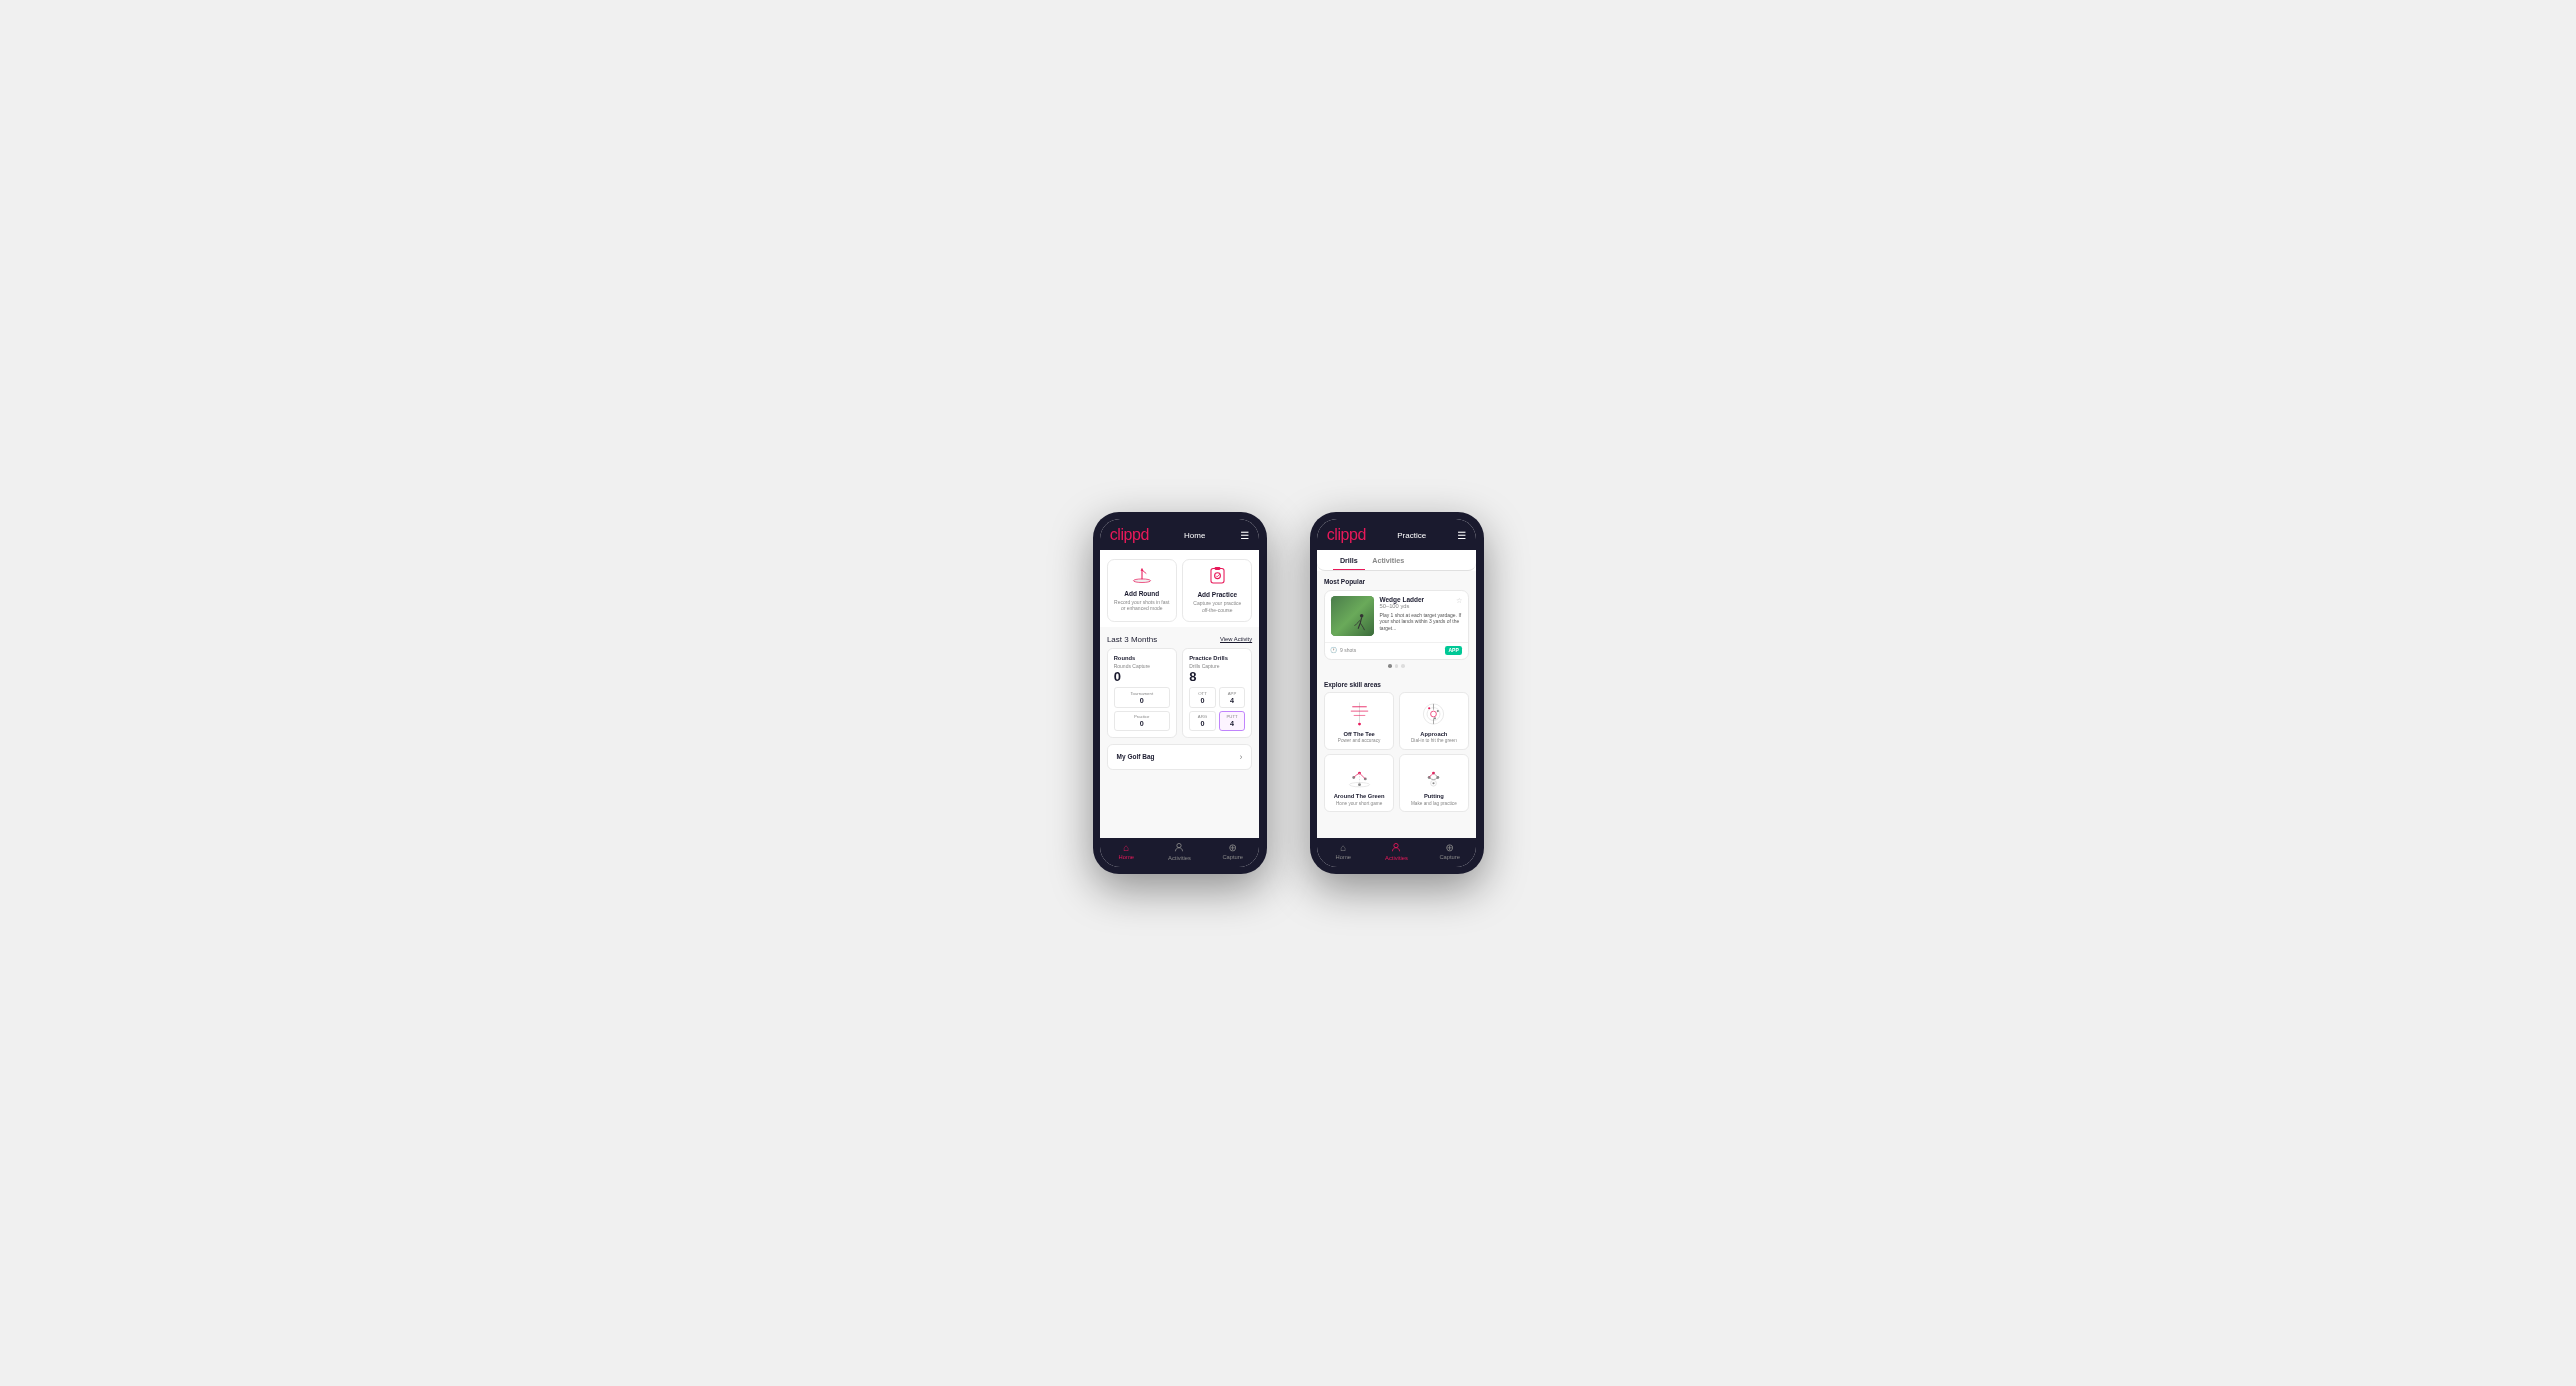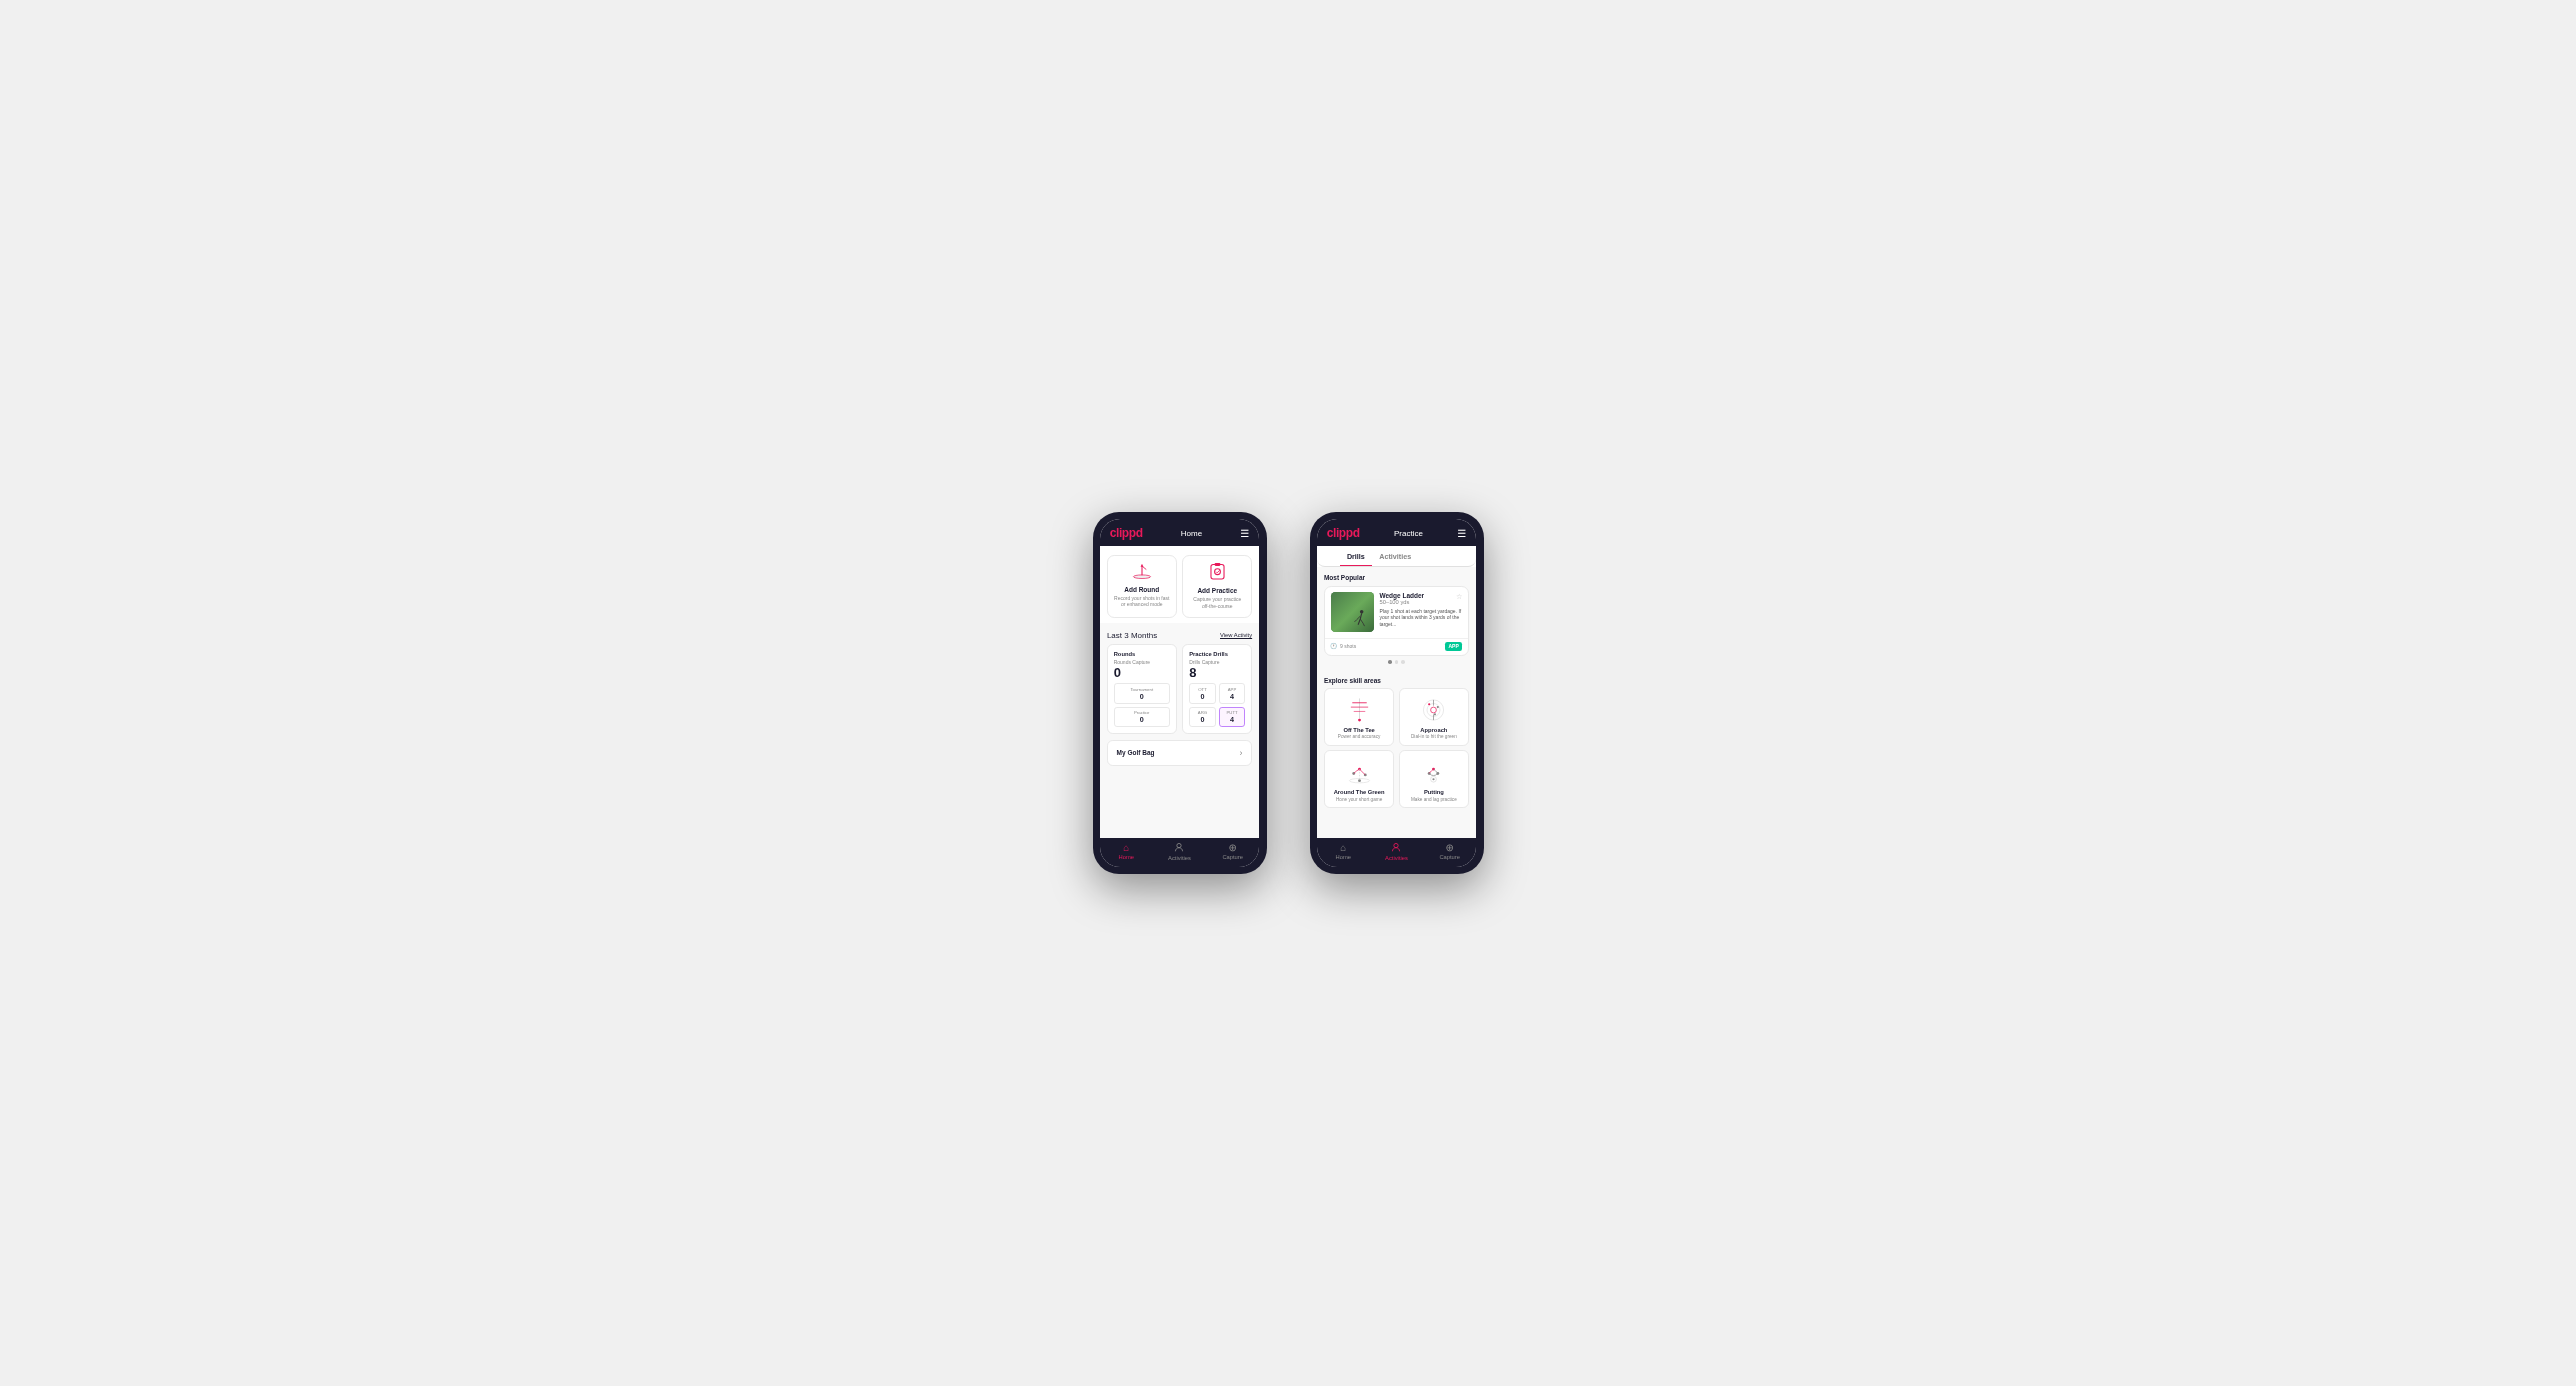--- a/index.html
+++ b/index.html
@@ -36,22 +36,22 @@
     .app-header {
       background: #1a1a2e;
       display: flex;
       align-items: center;
       justify-content: space-between;
       padding: 7.2px 10px 5.8px;
       flex-shrink: 0;
     }
     .app-logo {
       color: #e8195a;
-      font-weight: 700;
-      font-size: 12px;
+      font-weight: 400;
+      font-size: 16px;
       letter-spacing: -0.4px;
     }
     .app-title {
       color: #ffffff;
       font-size: 8px;
       font-weight: 500;
     }
     .hamburger-icon {
       color: #ffffff;
       font-size: 10px;
@@ -210,21 +210,21 @@
       font-weight: 600;
       color: #1a1a2e;
     }
     .chevron-right { color: #888; font-size: 8.7px; }
 
     
     .tabs-bar {
       display: flex;
       background: #fff;
       border-bottom: 0.7px solid #e0e0e0;
-      padding: 0 23px;
+      padding: 0 16px;
       border-radius: 8px;
     }
     .tab {
       padding: 5.8px 7.2px 4.3px;
       font-size: 7.2px;
       font-weight: 600;
       color: #888;
       border-bottom: 1.4px solid transparent;
       cursor: pointer;
     }

